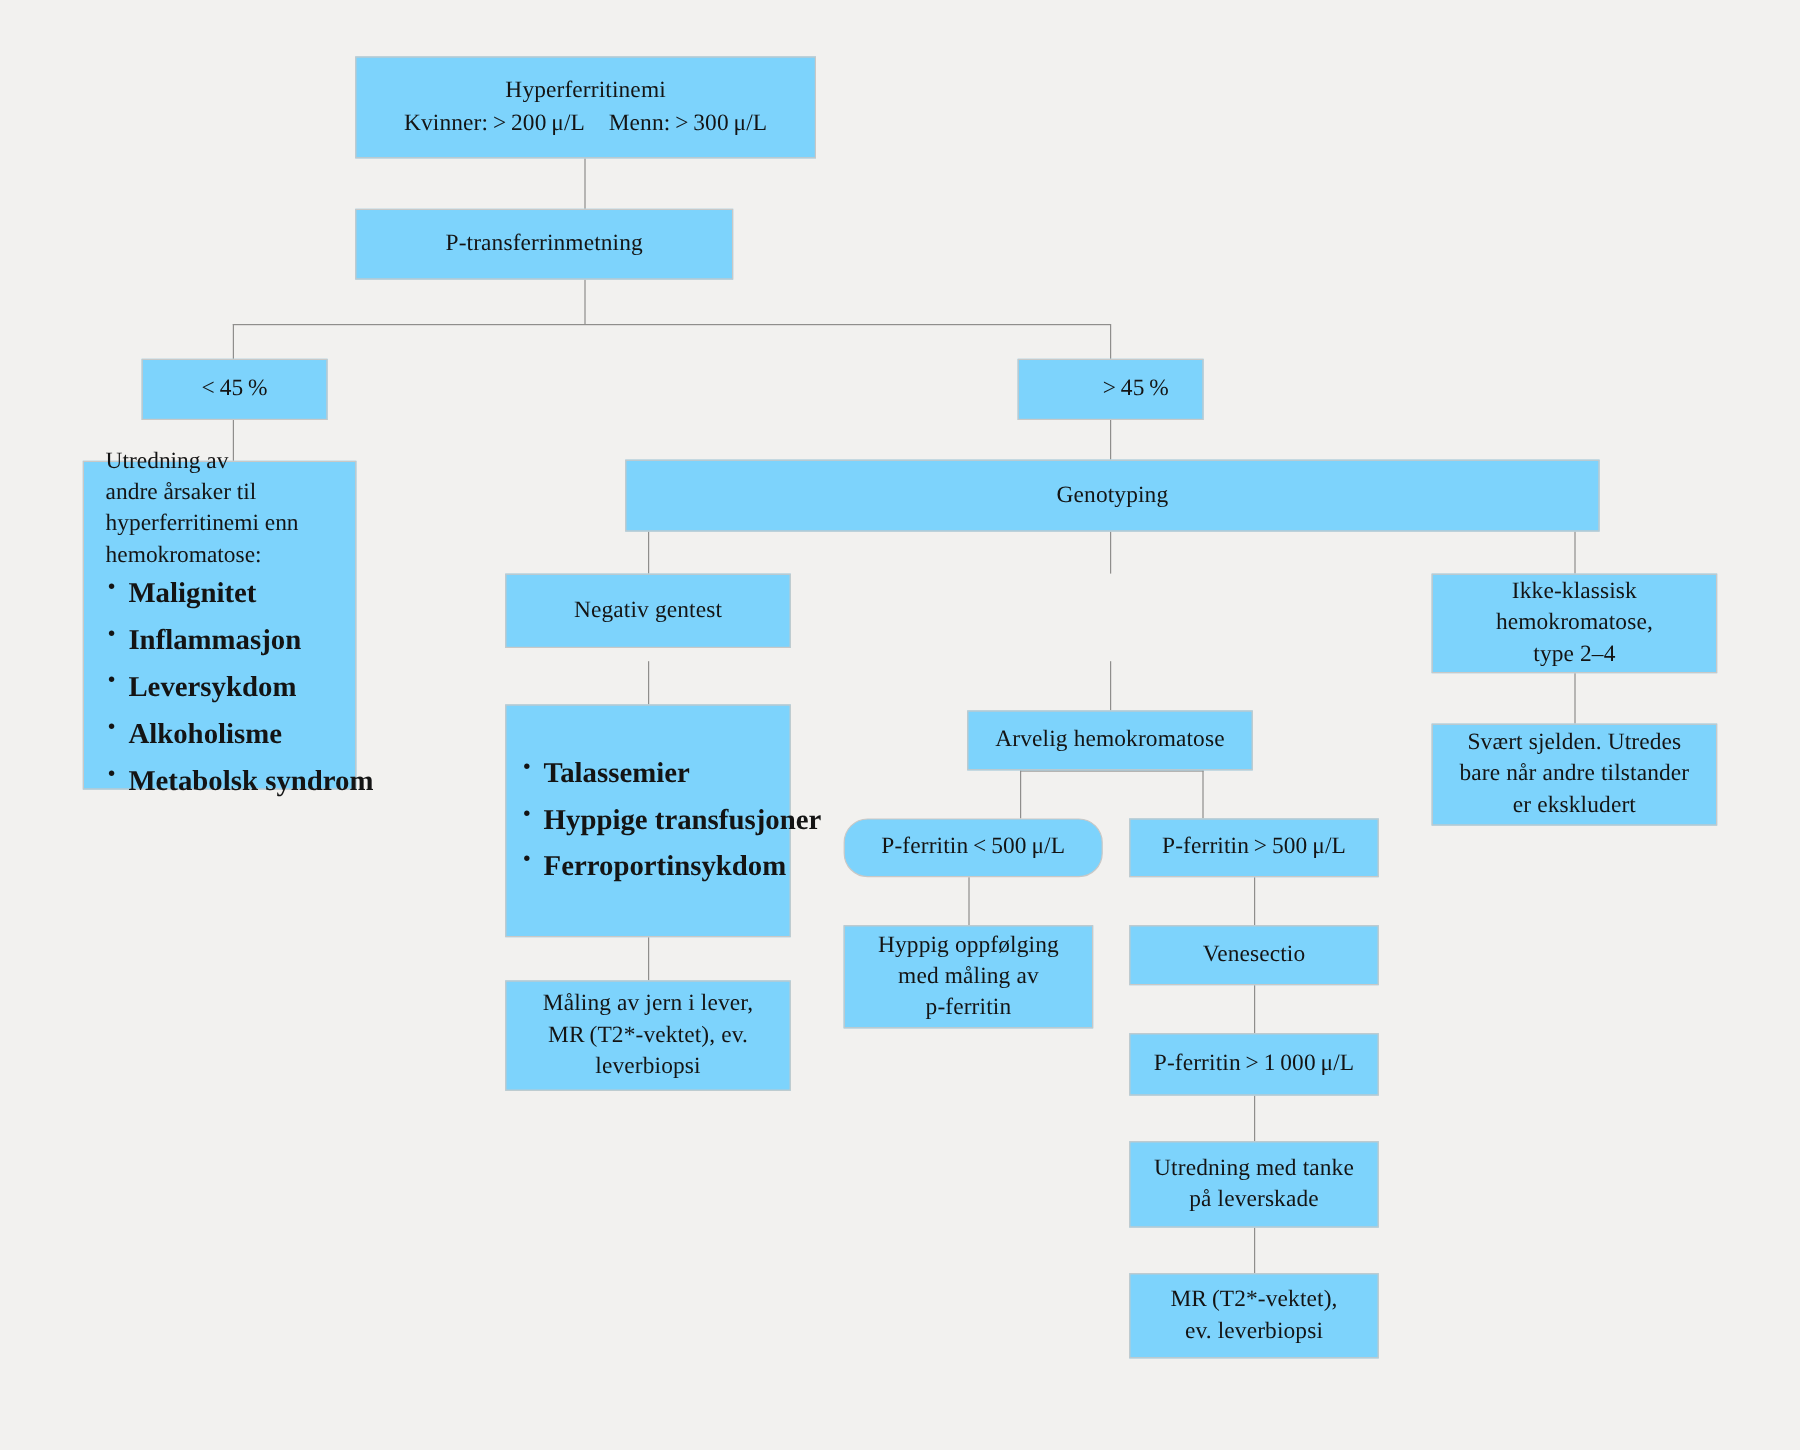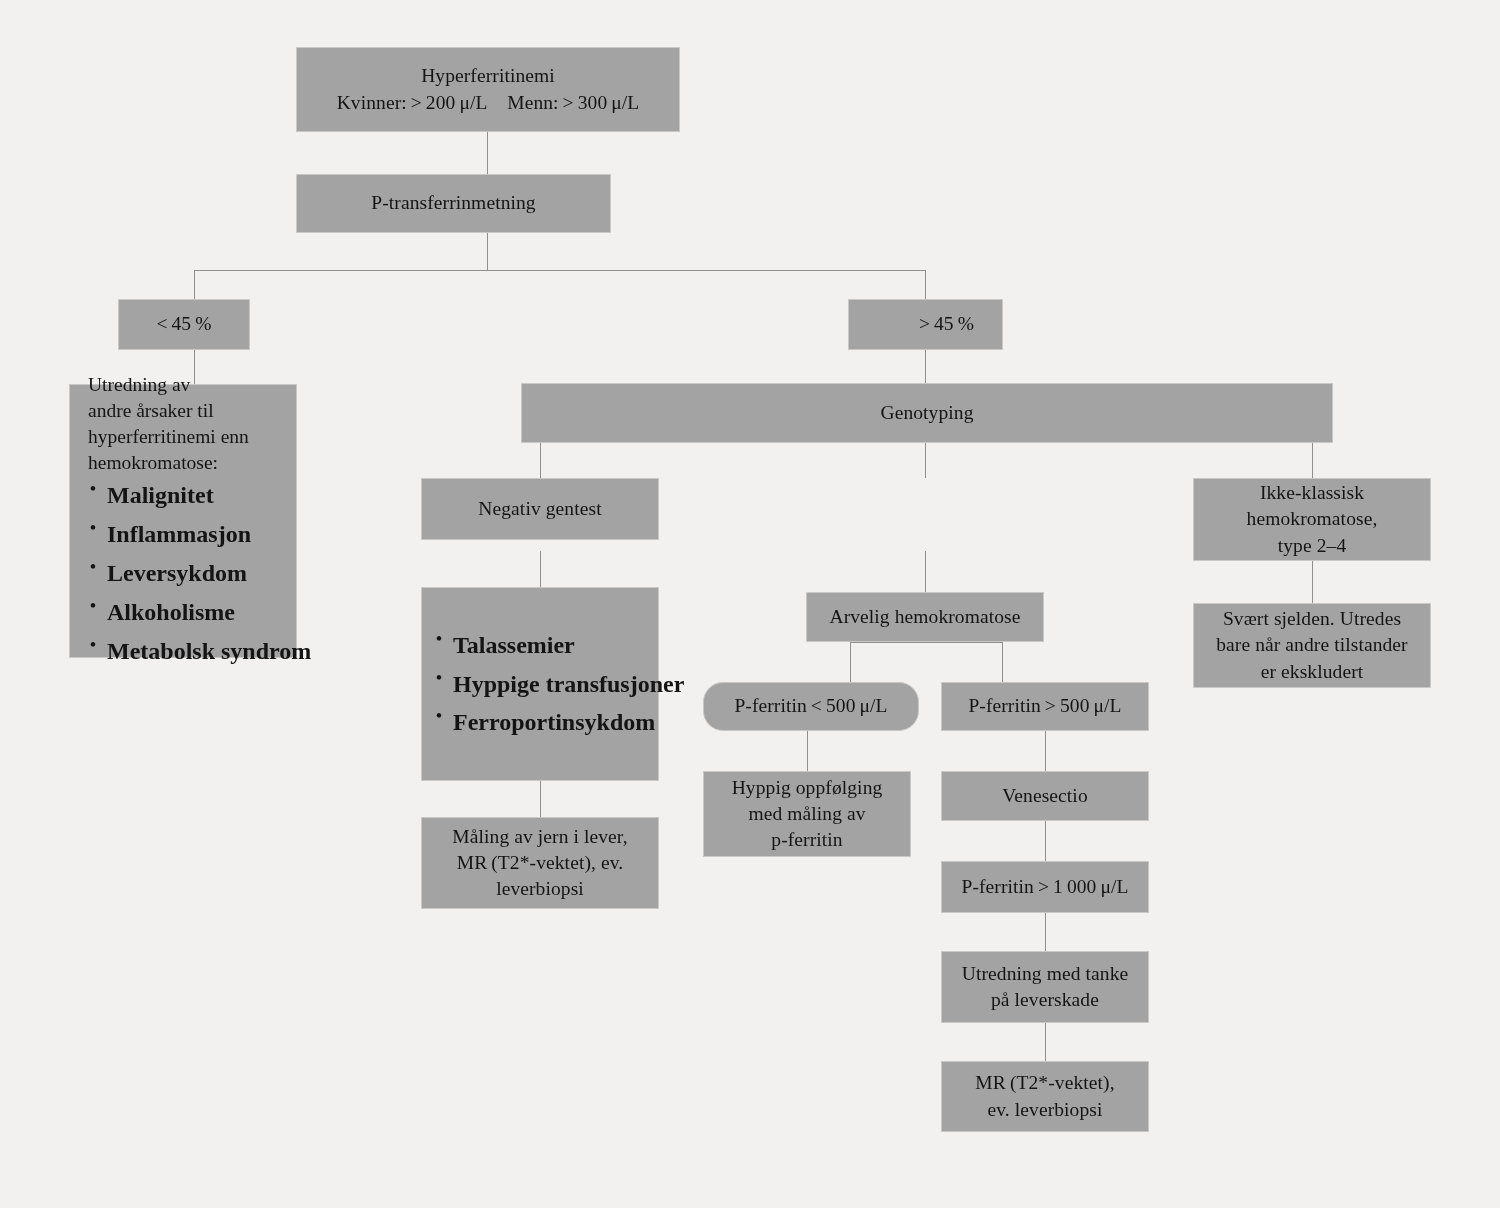--- a/index.html
+++ b/index.html
@@ -16,21 +16,21 @@
     overflow: hidden;
   }
   #flowchart {
     position: relative;
     width: 1500px;
     height: 1208px;
   }
   
   .node {
     position: absolute;
-    background: #a3a3a3;
+    background: #7dd3fc;
     border: 1px solid #c9c8c6;
     box-sizing: border-box;
     display: flex;
     flex-direction: column;
     justify-content: center;
     z-index: 2;
   }
   .node.center {
     align-items: center;
     text-align: center;
@@ -125,21 +125,21 @@
 
   <div class="node center" style="left:296px; top:47px; width:384px; height:85px;">
     <span class="line ttl">Hyperferritinemi</span>
     <span class="line ttl">Kvinner: &gt; 200 μ/L  Menn: &gt; 300 μ/L</span>
   </div>
 
   <div class="node center" style="left:296px; top:174px; width:315px; height:59px;">
     <span class="line ttl">P-transferrinmetning</span>
   </div>
 
-  <div class="node center" style="left:118px; top:299px; width:132px; height:51px;">
+  <div class="node center" style="left:118px; top:299px; width:155px; height:51px;">
     <span class="line ttl">&lt; 45 %</span>
   </div>
 
   <div class="node center" style="left:848px; top:299px; width:155px; height:51px;padding-left:42px;">
     <span class="line ttl">&gt; 45 %</span>
   </div>
 
   <div class="node left" style="left:69px; top:384px; width:228px; height:274px; padding:16px 18px;">
     <div class="lead">
       <span class="line">Utredning av</span>

